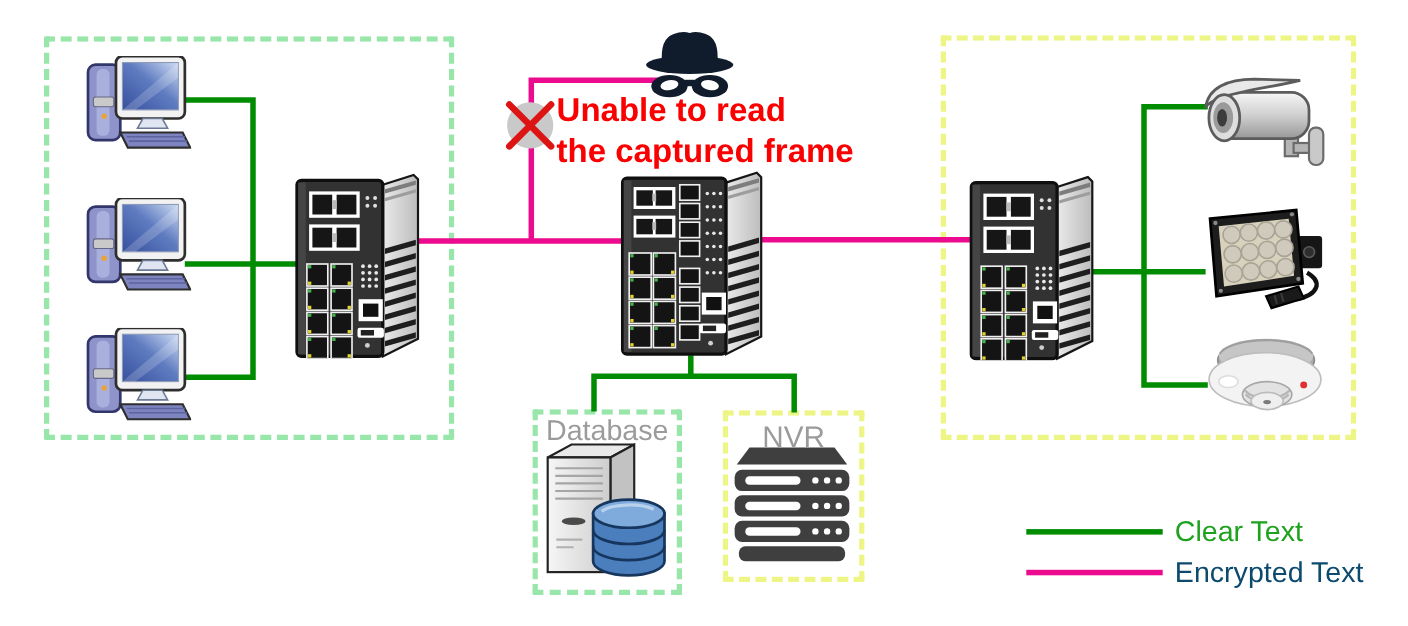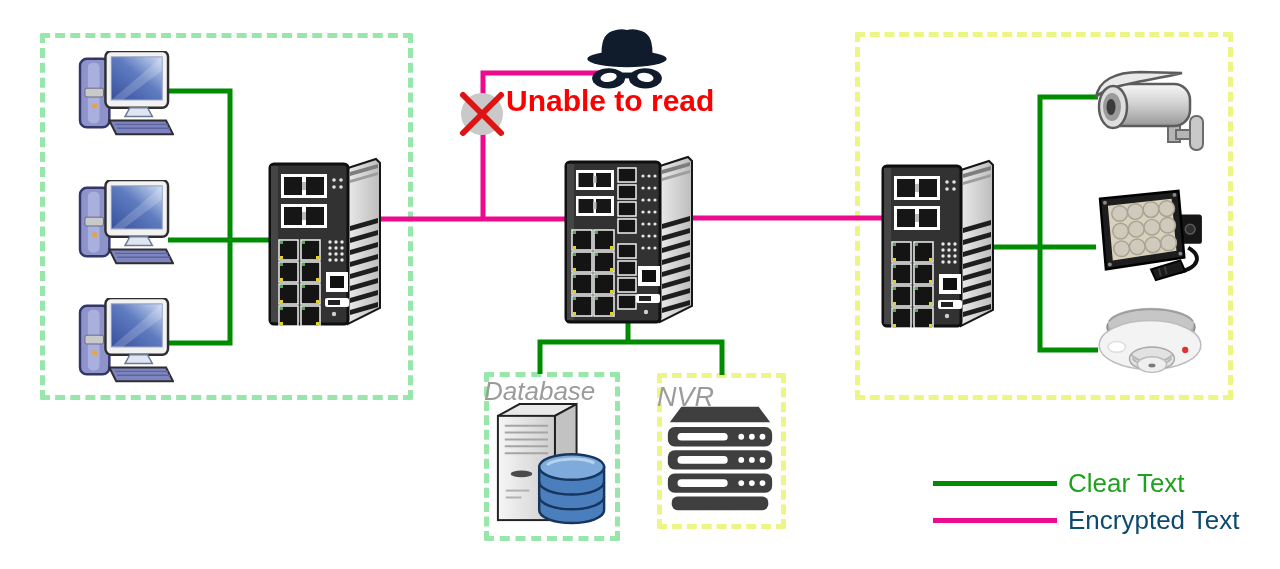--- a/index.html
+++ b/index.html
@@ -7,21 +7,21 @@
           font-family:"Liberation Sans", sans-serif;}
   .zone{position:absolute;border:5px dashed;border-radius:2px;box-sizing:border-box;background:transparent;}
   .zone.green{border-color:var(--zone_green);}
   .zone.yellow{border-color:var(--zone_yellow);}
   .lines{position:absolute;left:0;top:0;width:1280px;height:569px;pointer-events:none;}
   .lines path{fill:none;stroke-width:5;}
   .clear-path{stroke:var(--clear_line);}
   .enc-path{stroke:var(--encrypted_line);}
   .warning{position:absolute;left:506px;top:82px;font-size:30px;font-weight:bold;
            color:var(--warning_red);line-height:37px;white-space:nowrap;}
-  .store-label{position:absolute;text-align:left;color:var(--label_gray);font-weight:normal;font-style:italic;}
+  .store-label{position:absolute;text-align:center;color:var(--label_gray);font-weight:normal;}
   .db-label{left:484px;top:376px;width:136px;font-size:26px;}
   .nvr-label{left:657px;top:382px;width:129px;font-size:27px;}
   .legend{position:absolute;left:933px;top:470px;}
   .legend-row{display:flex;align-items:center;height:26px;margin-bottom:11px;}
   .legend-line{display:inline-block;width:124px;height:5px;}
   .legend-label{margin-left:11px;font-size:26px;white-space:nowrap;}
   svg.icon{position:absolute;display:block;}
   .defs{position:absolute;width:0;height:0;}
 </style>
 </head>
@@ -375,20 +375,21 @@
     </svg>
 
   <svg class="icon" style="left:586px;top:27px;width:82px;height:62px">
       <use href="#sym-spy"></use>
     </svg>
   <svg class="icon" style="left:458px;top:90px;width:48px;height:48px">
       <use href="#sym-blocked"></use>
     </svg>
   <div class="warning">
     <div>Unable to read</div>
+    <div>the captured frame</div>
   </div>
 
   <div class="store-label db-label">Database</div>
   <div class="store-label nvr-label">NVR</div>
   <svg class="icon" style="left:492px;top:400px;width:118px;height:134px">
       <use href="#sym-database"></use>
     </svg>
   <svg class="icon" style="left:664px;top:404px;width:112px;height:108px">
       <use href="#sym-nvr"></use>
     </svg>

